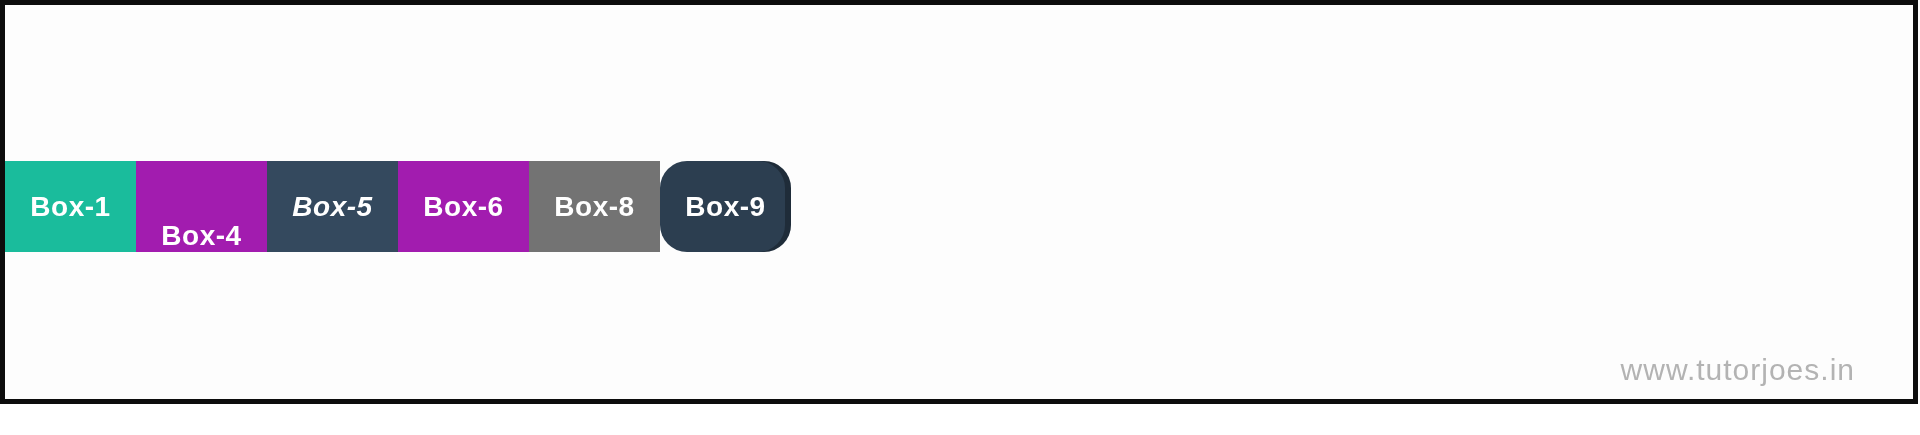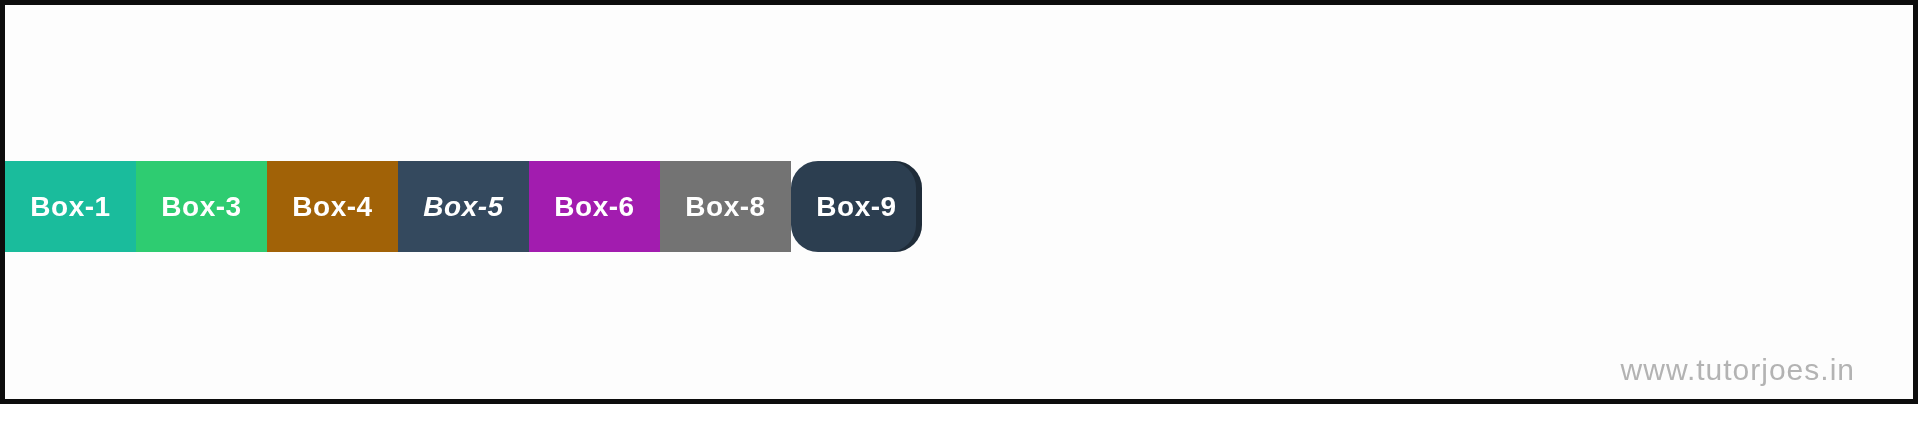--- a/index.html
+++ b/index.html
@@ -62,25 +62,22 @@
 </head>
 <body>
 
 <div class="page" style="background: rgb(253, 253, 253); border-color: rgb(13, 13, 13);">
   <div class="box-row">
   <div class="box" style="background: rgb(26, 188, 156);">
     <span class="box-label">Box-1</span>
   </div>
 
 
-  <div class="box" style="background: rgb(46, 204, 113);">
-    <span class="box-label">Box-3</span>
-  </div>
 
-  <div class="box" style="background: #a16207;">
+  <div class="box" style="background: #a21caf; align-items: flex-end;">
     <span class="box-label">Box-4</span>
   </div>
 
   <div class="box" style="background: rgb(52, 73, 94); font-style: italic;">
     <span class="box-label">Box-5</span>
   </div>
 
   <div class="box" style="background: #a21caf;">
     <span class="box-label">Box-6</span>
   </div>

